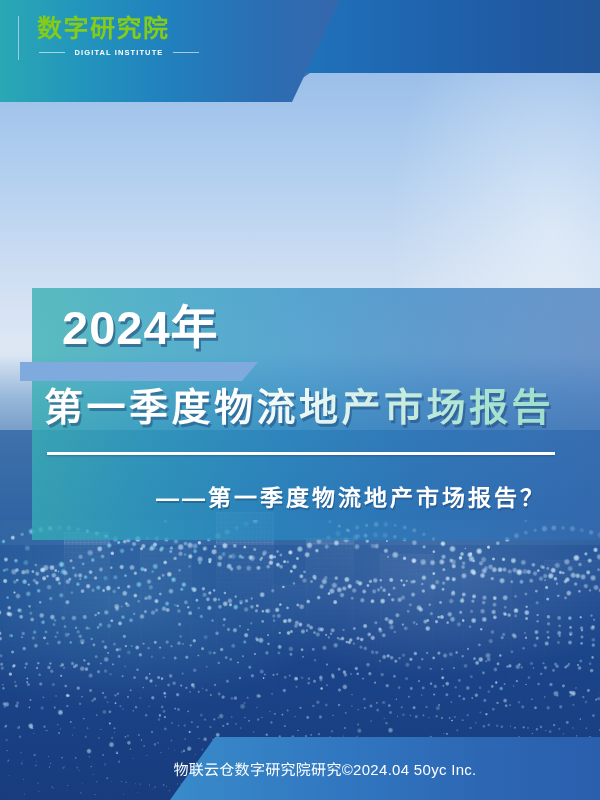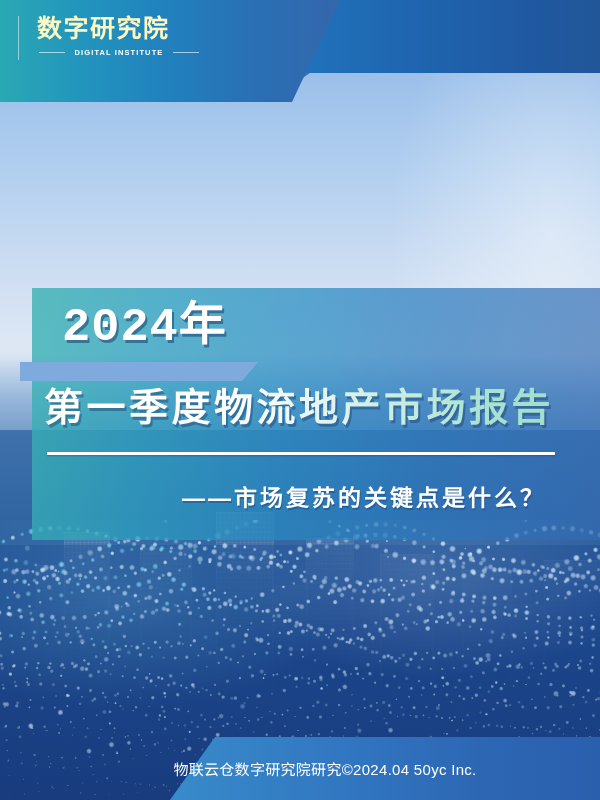--- a/index.html
+++ b/index.html
@@ -198,21 +198,21 @@
     position: relative;
     height: 56px;
     width: 164px;
   }
   .inst-cn {
     position: absolute;
     left: 0; top: 2px;
     font-size: 25px;
     font-weight: 700;
     letter-spacing: 1.5px;
-    color: #fef9c3;
+    color: #84cc16;
     white-space: nowrap;
     line-height: 32px;
   }
   .inst-en-row {
     position: absolute;
     left: 2px; top: 38px;
     width: 160px;
     display: flex;
     align-items: center;
     gap: 10px;
@@ -259,21 +259,20 @@
     position: absolute;
     left: 62px;
     top: 300px;
     font-size: 47px;
     font-weight: 700;
     color: #ffffff;
     letter-spacing: 1px;
     line-height: 56px;
     text-shadow: 2px 3px 0 rgba(28,62,110,.55);
     white-space: nowrap;
-    font-family: Liberation Mono, monospace;
   }
 
   .main-title {
     position: absolute;
     left: 44px;
     top: 384px;
     font-size: 39px;
     font-weight: 700;
     letter-spacing: 3.5px;
     line-height: 48px;
@@ -2022,18 +2021,18 @@
       </div>
     </div>
   </div>
 
   <div class="title-panel"></div>
   <div class="accent-bar"></div>
 
   <div class="year">2024年</div>
   <div class="main-title">第一季度物流地产市场报告</div>
   <div class="title-rule"></div>
-  <div class="subtitle">——市场复苏的关键点是什么？</div>
+  <div class="subtitle">——第一季度物流地产市场报告？</div>
 
   <div class="footer-bar"></div>
   <div class="footer-text">物联云仓数字研究院研究©2024.04 50yc Inc.</div>
 
 </div>
 
 </body></html>

